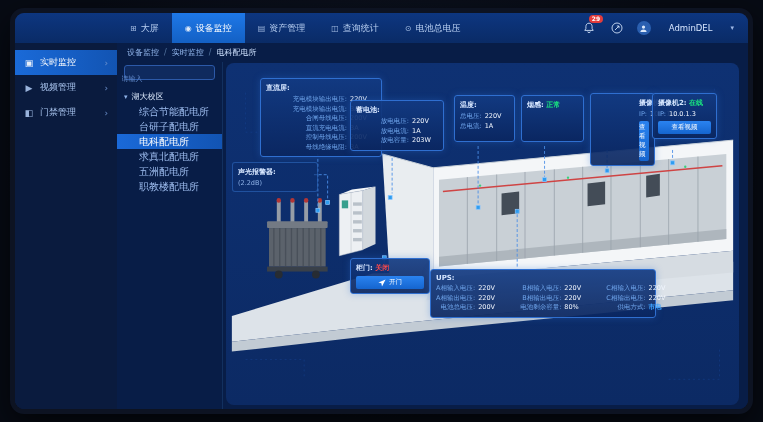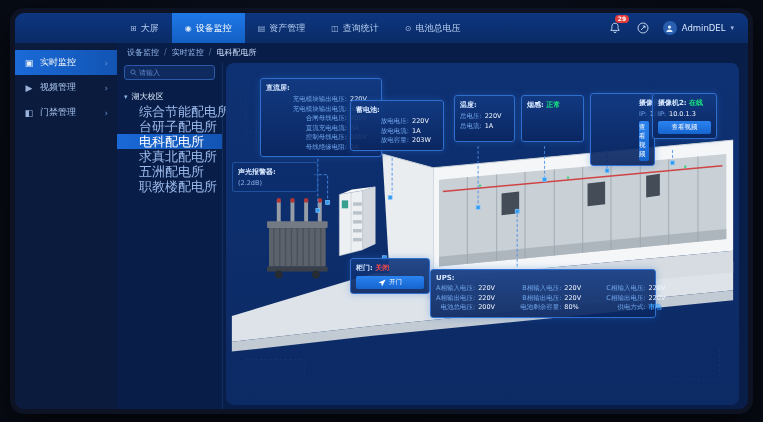--- a/index.html
+++ b/index.html
@@ -12,46 +12,46 @@
   .topbar{height:30px;background:linear-gradient(180deg,#0d3680,#0a2b66);display:flex;align-items:stretch;}
   .logo-space{width:102px;}
   .tabs{display:flex;align-items:stretch;}
   .tab{display:flex;align-items:center;gap:4px;padding:0 13px;font-size:9px;color:#b9d0f2;cursor:pointer;}
   .tab .t-ico{font-size:8px;opacity:.85;}
   .tab.active{background:linear-gradient(180deg,#1e78e8,#1360c4);color:#fff;}
   .top-right{margin-left:auto;display:flex;align-items:center;gap:12px;padding-right:14px;}
   .icon-btn{position:relative;width:16px;height:16px;display:flex;align-items:center;justify-content:center;cursor:pointer;}
   .badge{position:absolute;top:-5px;left:8px;background:#e23c3c;color:#fff;font-size:6px;line-height:8px;
     padding:0 3px;border-radius:5px;font-weight:bold;}
-  .user{display:flex;align-items:center;gap:5px;color:#d7e6ff;font-size:8.5px;cursor:pointer;}
+  .user{display:flex;align-items:center;gap:18px;color:#d7e6ff;font-size:8.5px;cursor:pointer;}
   .avatar{width:14px;height:14px;border-radius:50%;background:#2a5fb0;display:flex;align-items:center;justify-content:center;}
   .caret{font-size:7px;color:#9db8e6;}
   
   .app-body{display:flex;height:371px;}
   .iconbar{width:102px;background:#0a1b3e;padding-top:7px;flex:none;}
   .side-item{height:25px;display:flex;align-items:center;gap:6px;padding:0 9px;font-size:9px;color:#a9c4ee;cursor:pointer;}
   .side-item .s-ico{font-size:9px;width:10px;text-align:center;opacity:.9;}
   .side-item .chev{margin-left:auto;font-size:9px;color:#6f93cf;}
   .side-item.active{background:linear-gradient(90deg,#1a6ad8,#1254b3);color:#fff;}
   .right-col{flex:1;display:flex;flex-direction:column;background:#081d47;}
   .breadcrumb{height:19px;display:flex;align-items:center;gap:5px;padding:0 10px;font-size:8px;color:#8fb3e8;}
   .breadcrumb .sep{color:#54749f;}
   .breadcrumb .crumb:last-child{color:#cfe2ff;}
   .workspace{flex:1;display:flex;min-height:0;}
   
   .tree-panel{width:106px;flex:none;padding:3px 7px 0 7px;border-right:1px solid #12305f;}
-  .search{display:flex;align-items:center;gap:0;height:15px;background:#0f2a5e;border:1px solid #2c59a8;
-    border-radius:3px;padding:0 5px;}
+  .search{display:flex;align-items:center;gap:8px;height:15px;background:#0f2a5e;border:1px solid #2c59a8;
+    border-radius:3px;padding:0 5px;flex-direction:column;}
   .search input{flex:1;min-width:0;background:transparent;border:none;outline:none;color:#cfe2ff;font-size:7px;
     font-family:inherit;}
   .search input::placeholder{color:#5f87c8;}
   .tree{margin-top:9px;}
   .tree-root{display:flex;align-items:center;gap:4px;font-size:8px;color:#dce9fb;height:15px;cursor:pointer;}
   .tree-root .arrow{font-size:7px;color:#8fb3e8;}
-  .tree-item{height:15px;line-height:15px;padding-left:15px;font-size:13px;color:#9dbcee;cursor:pointer;white-space:nowrap;}
+  .tree-item{height:15px;line-height:15px;padding-left:15px;font-size:10px;color:#9dbcee;cursor:pointer;white-space:nowrap;}
   .tree-item.active{background:linear-gradient(90deg,#1a69d8,#1254b3);color:#fff;margin:0 -7px;padding-left:22px;}
   
   .stage{flex:1;margin:1px 9px 9px 3px;border-radius:8px;position:relative;overflow:hidden;
     background:linear-gradient(180deg,#0e3173 0%,#0c2a64 100%);}
   .scene{position:absolute;inset:0;width:100%;height:100%;z-index:1;}
   .panel{position:absolute;z-index:2;background:linear-gradient(180deg,rgba(18,58,130,.92),rgba(10,38,96,.92));
     border:1px solid #2f6fd0;border-radius:3px;box-shadow:0 0 7px rgba(47,111,208,.35);padding:4px 5px;}
   .p-title{font-size:7px;font-weight:bold;color:#d6e6ff;margin-bottom:2px;white-space:nowrap;}
   .row{display:flex;gap:3px;line-height:9.5px;font-size:6.5px;white-space:nowrap;}
   .lbl{flex:1;text-align:right;color:#6fa5ec;}

